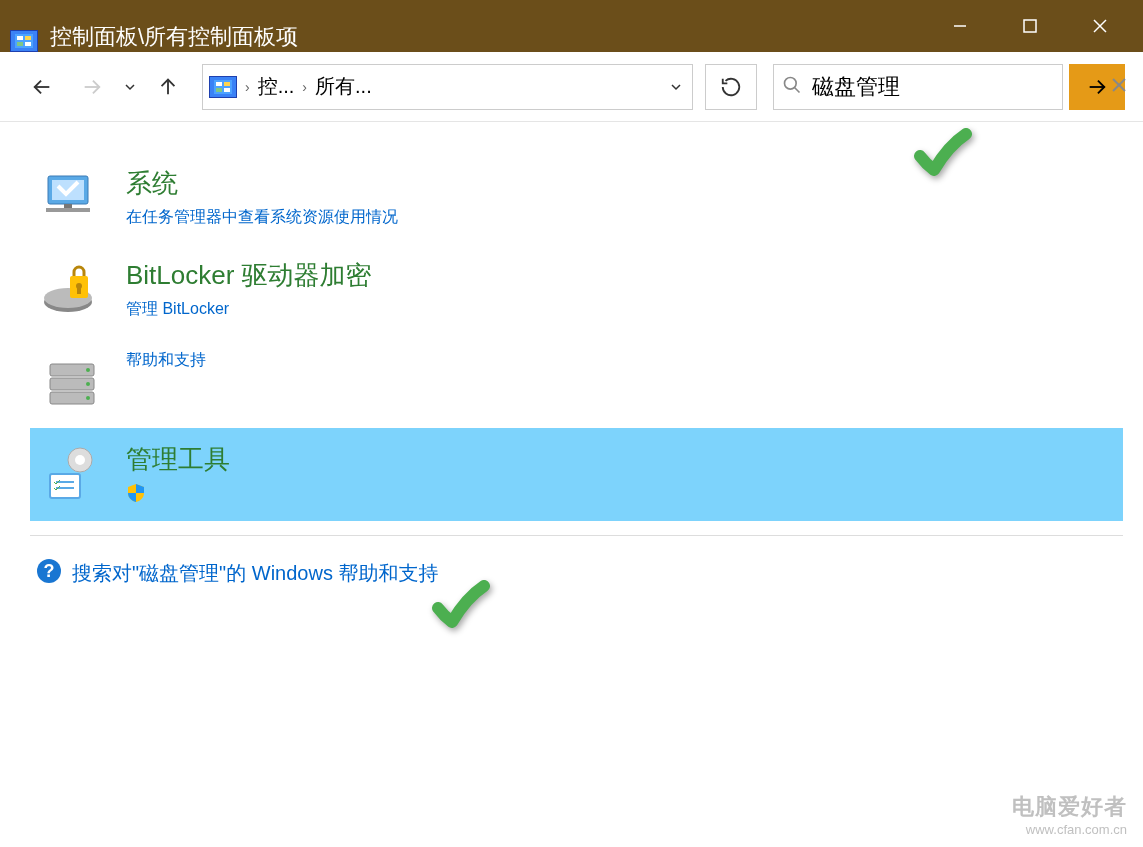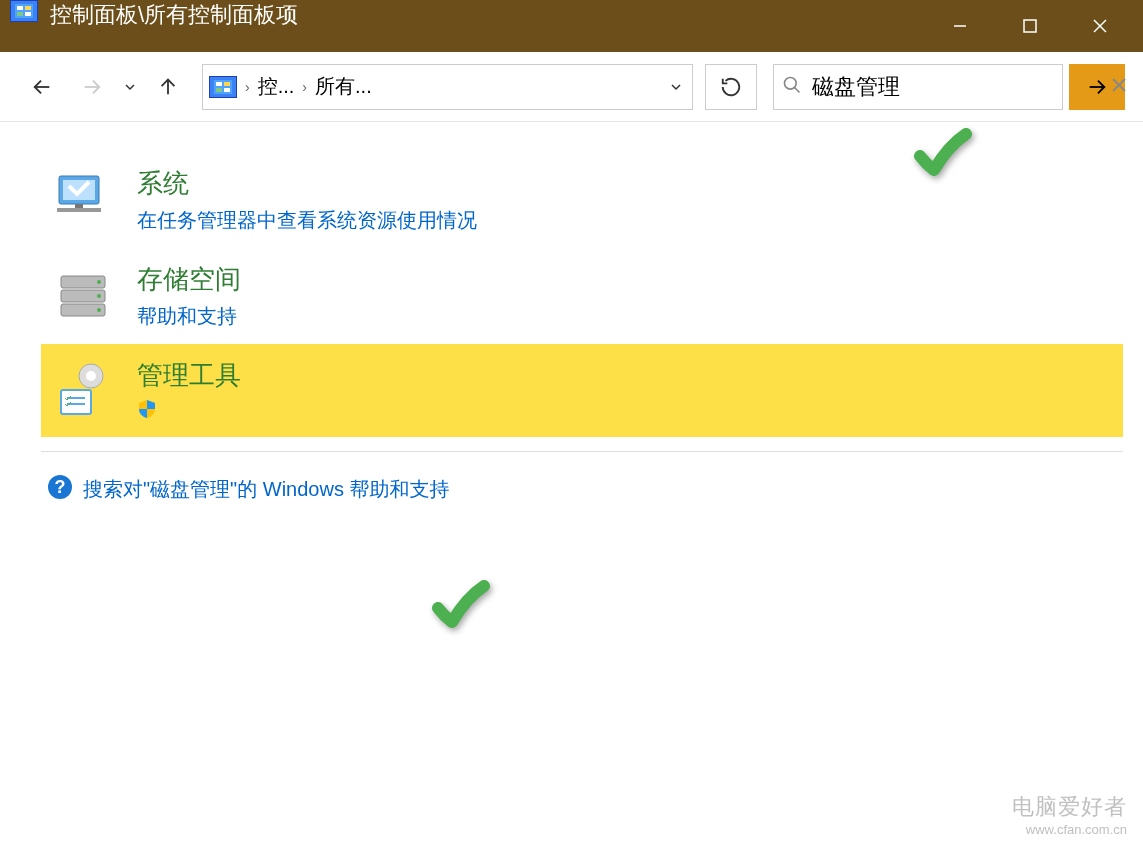--- a/index.html
+++ b/index.html
@@ -1,18 +1,18 @@
 <!DOCTYPE html>
 <html><head>
 <meta charset="utf-8">
 <style>
 * { box-sizing: border-box; margin: 0; padding: 0; font-family: "Microsoft YaHei", "Segoe UI", sans-serif; }
 body { width: 1143px; height: 847px; background: #fff; overflow: hidden; position: relative; }
 
-.titlebar { height: 52px; background: #6b4e1a; display: flex; align-items: flex-start; padding: 0 8px 0 10px; color: #fff; }
+.titlebar { height: 52px; background: #6b4e1a; display: flex; align-items: flex-end; padding: 0 8px 0 10px; color: #fff; }
 .titlebar .app-icon { width: 28px; height: 22px; background: #3b82f6; border: 1px solid #1e40af; display: flex; align-items: center; justify-content: center; margin-right: 12px; }
 .titlebar .app-icon svg { width: 18px; height: 14px; }
 .titlebar .title { font-size: 22px; flex: 1; }
 .titlebar .win-controls { display: flex; height: 100%; }
 .titlebar .win-btn { width: 70px; display: flex; align-items: center; justify-content: center; color: #fff; }
 .titlebar .win-btn svg { width: 16px; height: 16px; stroke: #fff; stroke-width: 1.5; fill: none; }
 
 .toolbar { height: 70px; background: #fff; border-bottom: 1px solid #e5e5e5; display: flex; align-items: center; padding: 0 0 0 20px; gap: 6px; }
 .nav-btn { width: 44px; height: 44px; display: flex; align-items: center; justify-content: center; color: #333; }
 .nav-btn.disabled { color: #bbb; }
@@ -33,41 +33,41 @@
 .search-box { width: 290px; height: 46px; border: 1px solid #ccc; display: flex; align-items: center; padding: 0 8px; gap: 10px; position: relative; }
 .search-box .search-icon { color: #777; }
 .search-box .search-icon svg { width: 20px; height: 20px; }
 .search-box input { border: none; outline: none; font-size: 22px; flex: 1; color: #000; background: transparent; }
 .search-box .clear-icon { color: #888; }
 .search-box .clear-icon svg { width: 18px; height: 18px; }
 
 .go-btn { width: 56px; height: 46px; background: #e59a17; display: flex; align-items: center; justify-content: center; margin-right: 18px; }
 .go-btn svg { width: 22px; height: 22px; stroke: #000; stroke-width: 2; fill: none; }
 
-.content { padding: 30px 20px 10px 41px; overflow-y: auto; height: calc(847px - 52px - 70px); }
+.content { padding: 30px 20px 10px 30px; overflow-y: auto; height: calc(847px - 52px - 70px); }
 .category { display: flex; align-items: flex-start; gap: 22px; padding: 14px 10px; }
-.category.selected { background: #fde047; }
+.category.selected { background: #7dd3fc; }
 .cat-icon { width: 64px; height: 64px; display: flex; align-items: center; justify-content: center; flex-shrink: 0; }
 .cat-body { flex: 1; }
 .cat-title { font-size: 26px; color: #2e7d32; margin-bottom: 6px; }
-.cat-link { font-size: 20px; color: #0066cc; display: inline-flex; align-items: center; gap: 6px; }
+.cat-link { font-size: 16px; color: #0066cc; display: inline-flex; align-items: center; gap: 6px; }
 .shield-icon { display: inline-flex; }
 .shield-icon svg { width: 20px; height: 20px; }
 
 .help-line { display: flex; align-items: center; gap: 10px; padding: 22px 10px 10px 6px; border-top: 1px solid #ddd; margin-top: 14px; }
 .help-icon svg { width: 26px; height: 26px; }
 .help-text { font-size: 20px; color: #0066cc; }
 
 .checkmark { position: absolute; pointer-events: none; }
 .checkmark svg { width: 60px; height: 52px; filter: drop-shadow(2px 3px 3px rgba(0,0,0,0.35)); }
 .check1 { left: 912px; top: 128px; }
 .check2 { left: 430px; top: 580px; }
 
 .watermark { position: absolute; right: 16px; bottom: 10px; color: #c0c0c0; text-align: right; }
-.watermark .wm1 { font-size: 22px; font-weight: normal; letter-spacing: 1px; margin-left: 40px;}
+.watermark .wm1 { font-size: 22px; font-weight: bold; letter-spacing: 1px; margin-left: 40px;}
 .watermark .wm2 { font-size: 13px; }
 </style>
 </head>
 <body>
 
 <div class="titlebar">
   <div class="app-icon">
     <svg viewBox="0 0 18 14">
         <rect x="0" y="0" width="18" height="14" fill="#4da3ff"></rect>
         <rect x="2" y="2" width="6" height="4" fill="#fff"></rect>
@@ -181,34 +181,49 @@
           <rect x="6" y="42" width="44" height="4" fill="#999"></rect>
           <rect x="24" y="38" width="8" height="4" fill="#777"></rect>
         </svg>
     </div>
     <div class="cat-body">
       <div class="cat-title">系统</div>
       <a class="cat-link">在任务管理器中查看系统资源使用情况</a>
     </div>
   </div>
 
+  <div class="category">
+    <div class="cat-icon">
+      <svg viewBox="0 0 64 64">
+          <ellipse cx="28" cy="44" rx="24" ry="10" fill="#888"></ellipse>
+          <ellipse cx="28" cy="40" rx="24" ry="10" fill="#bbb"></ellipse>
+          <rect x="30" y="18" width="18" height="22" rx="2" fill="#ffc107"></rect>
+          <path d="M34 18 v-4 a5 5 0 0 1 10 0 v4" fill="none" stroke="#b8860b" stroke-width="3"></path>
+          <circle cx="39" cy="28" r="3" fill="#b8860b"></circle>
+          <rect x="37" y="30" width="4" height="6" fill="#b8860b"></rect>
+        </svg>
+    </div>
+    <div class="cat-body">
+      <div class="cat-title">BitLocker 驱动器加密</div>
+      <a class="cat-link">管理 BitLocker</a>
+    </div>
+  </div>
 
   <div class="category">
     <div class="cat-icon">
       <svg viewBox="0 0 64 64">
           <rect x="10" y="14" width="44" height="12" rx="2" fill="#bbb" stroke="#888"></rect>
           <rect x="10" y="28" width="44" height="12" rx="2" fill="#bbb" stroke="#888"></rect>
           <rect x="10" y="42" width="44" height="12" rx="2" fill="#bbb" stroke="#888"></rect>
           <circle cx="48" cy="20" r="2" fill="#4caf50"></circle>
           <circle cx="48" cy="34" r="2" fill="#4caf50"></circle>
           <circle cx="48" cy="48" r="2" fill="#4caf50"></circle>
         </svg>
     </div>
     <div class="cat-body">
-      <div class="cat-title">存储空间</div>
       <a class="cat-link">帮助和支持</a>
     </div>
   </div>
 
   <div class="category selected">
     <div class="cat-icon">
       <svg viewBox="0 0 64 64">
           <circle cx="40" cy="18" r="12" fill="#ddd" stroke="#aaa"></circle>
           <circle cx="40" cy="18" r="5" fill="#fff"></circle>
           <rect x="10" y="32" width="30" height="24" rx="2" fill="#fff" stroke="#5aa9e6" stroke-width="2"></rect>

